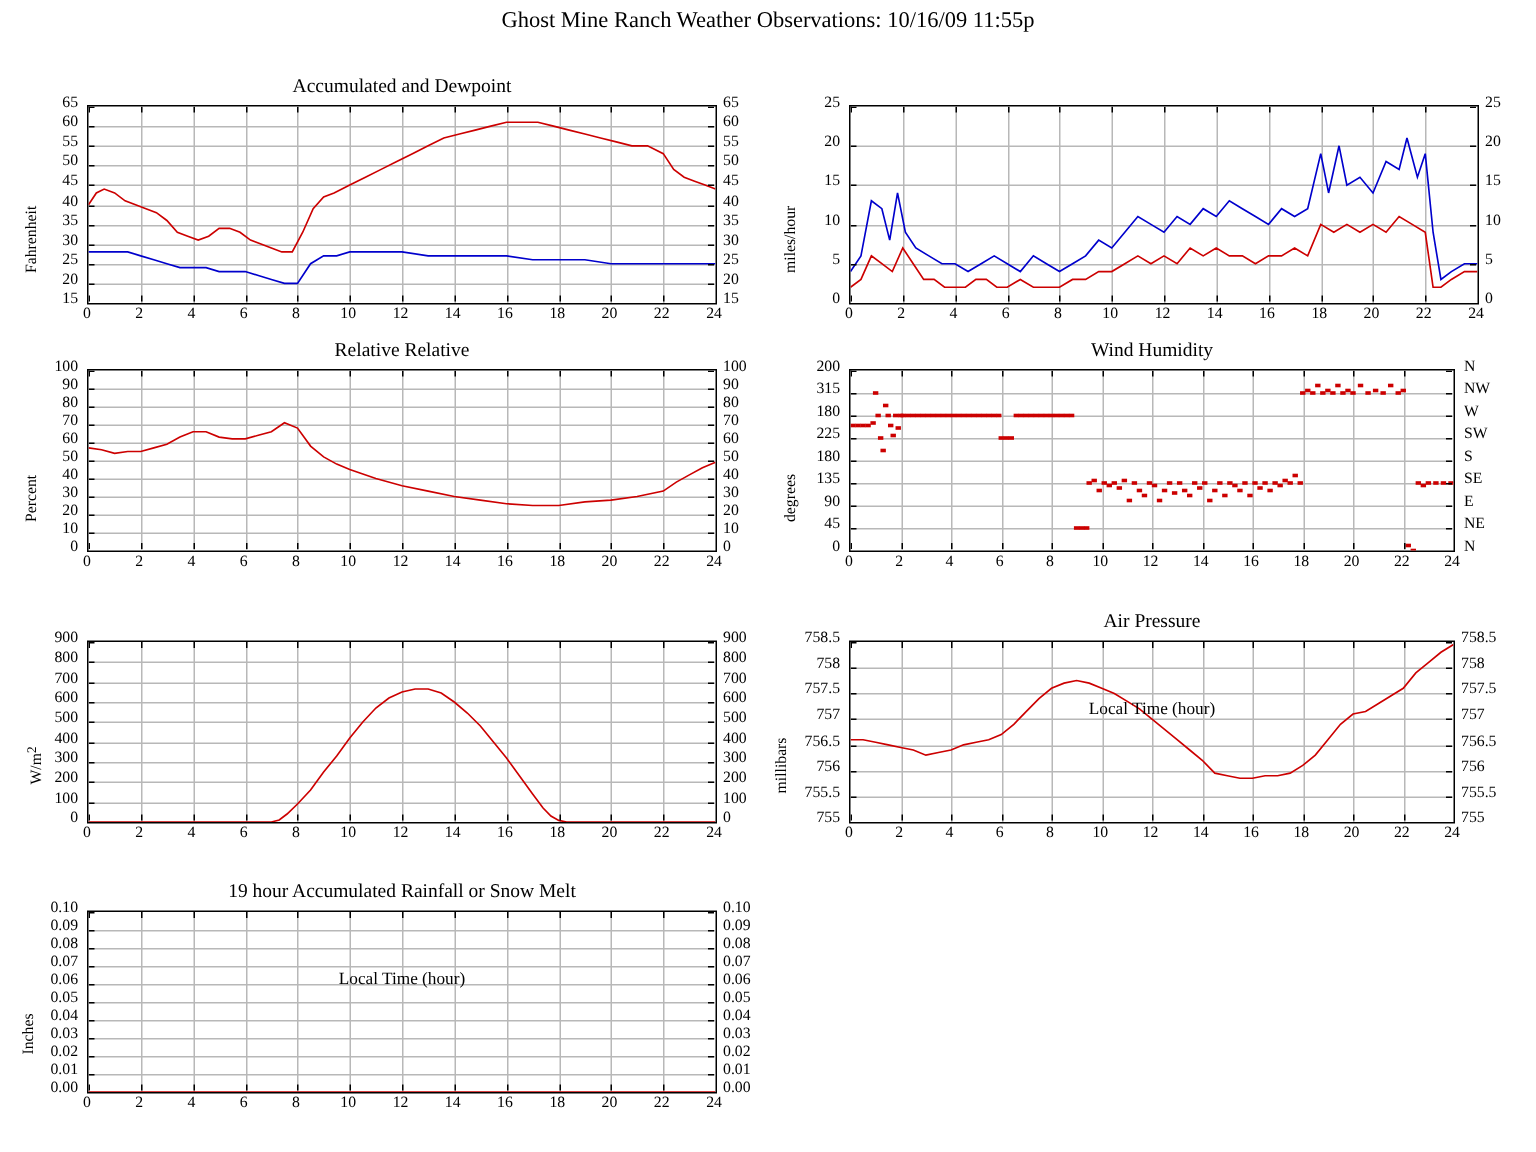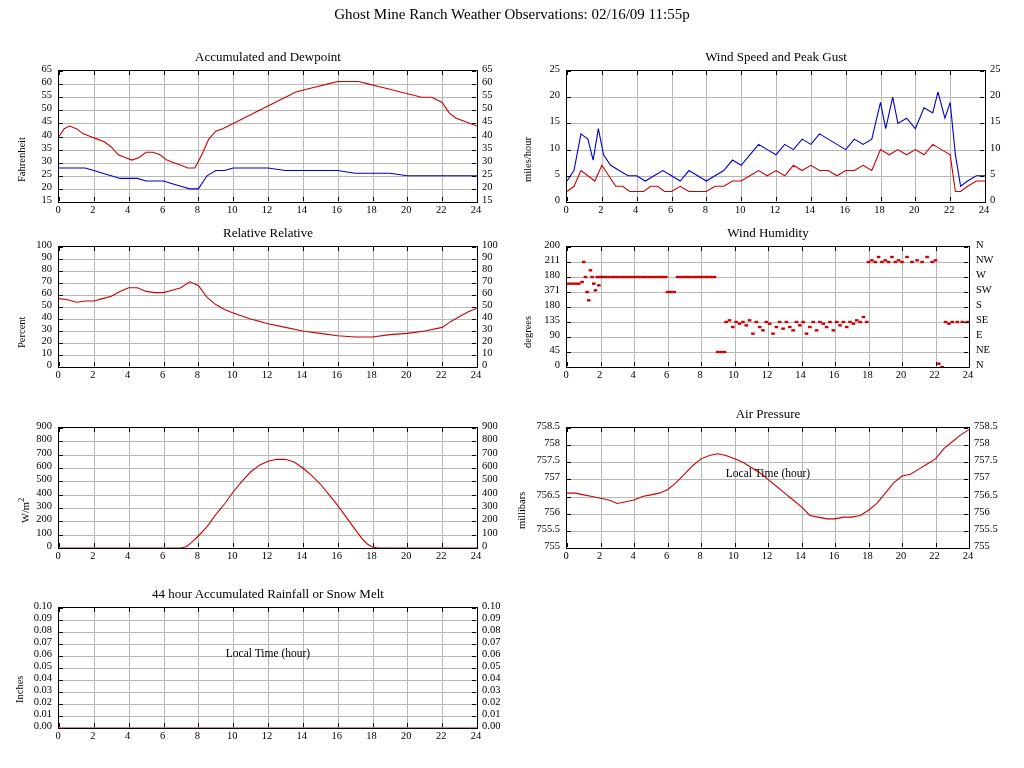--- a/index.html
+++ b/index.html
@@ -17,21 +17,21 @@
   .xtick{position:absolute;font-size:10.5px;font-family:"Liberation Serif",serif;text-align:center;}
   .tickmark-x{position:absolute;width:1px;height:4px;background:#000;}
   .tickmark-y{position:absolute;height:1px;width:4px;background:#000;}
   .ylabel{position:absolute;font-size:10.5px;writing-mode:vertical-rl;transform:rotate(180deg);white-space:nowrap;}
   .xlabel{position:absolute;font-size:11.5px;text-align:center;width:100%;}
   svg{position:absolute;top:0;left:0;overflow:visible;}
 </style>
 </head>
 <body>
 
-<div class="page-title">Ghost Mine Ranch Weather Observations: 02/16/09 11:55p</div>
+<div class="page-title">Ghost Mine Ranch Weather Observations: 10/16/09 11:55p</div>
 
 <div class="panel" style="left:58px;top:70px;width:420px;height:133px;">
   <div class="panel-title">Accumulated and Dewpoint</div>
   <div class="ylabel" style="left:-42px;top:22px;height:90px;">Fahrenheit</div>
   <div class="plot" id="p-temp" style="left:0;top:0;width:420px;height:133px;">
       <div class="grid-v" style="left: 34.8333px;"></div>
       <div class="grid-v" style="left: 69.6667px;"></div>
       <div class="grid-v" style="left: 104.5px;"></div>
       <div class="grid-v" style="left: 139.333px;"></div>
       <div class="grid-v" style="left: 174.167px;"></div>
@@ -134,21 +134,20 @@
     <div class="xtick" style="left: 197px; width: 24px; top: 134px;">12</div>
     <div class="xtick" style="left: 231.833px; width: 24px; top: 134px;">14</div>
     <div class="xtick" style="left: 266.667px; width: 24px; top: 134px;">16</div>
     <div class="xtick" style="left: 301.5px; width: 24px; top: 134px;">18</div>
     <div class="xtick" style="left: 336.333px; width: 24px; top: 134px;">20</div>
     <div class="xtick" style="left: 371.167px; width: 24px; top: 134px;">22</div>
     <div class="xtick" style="left: 406px; width: 24px; top: 134px;">24</div>
   </div>
 
 <div class="panel" style="left:566px;top:70px;width:420px;height:133px;">
-  <div class="panel-title">Wind Speed and Peak Gust</div>
   <div class="ylabel" style="left:-44px;top:22px;height:90px;">miles/hour</div>
   <div class="plot" id="p-wind" style="left:0;top:0;width:420px;height:133px;">
       <div class="grid-v" style="left: 34.8333px;"></div>
       <div class="grid-v" style="left: 69.6667px;"></div>
       <div class="grid-v" style="left: 104.5px;"></div>
       <div class="grid-v" style="left: 139.333px;"></div>
       <div class="grid-v" style="left: 174.167px;"></div>
       <div class="grid-v" style="left: 209px;"></div>
       <div class="grid-v" style="left: 243.833px;"></div>
       <div class="grid-v" style="left: 278.667px;"></div>
@@ -532,23 +531,23 @@
       <div class="tickmark-x" style="left: 368.5px; top: 115px;"></div>
       <div class="tickmark-x" style="left: 368.5px; top: 0px;"></div>
       <div class="tickmark-x" style="left: 402px; top: 115px;"></div>
       <div class="tickmark-x" style="left: 402px; top: 0px;"></div>
     </div>
 <div class="ytick" style="left: -42px; width: 36px; top: 113px;">0</div>
     <div class="ytick" style="left: -42px; width: 36px; top: 98px;">45</div>
     <div class="ytick" style="left: -42px; width: 36px; top: 83px;">90</div>
     <div class="ytick" style="left: -42px; width: 36px; top: 68px;">135</div>
     <div class="ytick" style="left: -42px; width: 36px; top: 53px;">180</div>
-    <div class="ytick" style="left: -42px; width: 36px; top: 38px;">371</div>
+    <div class="ytick" style="left: -42px; width: 36px; top: 38px;">225</div>
     <div class="ytick" style="left: -42px; width: 36px; top: 23px;">180</div>
-    <div class="ytick" style="left: -42px; width: 36px; top: 8px;">211</div>
+    <div class="ytick" style="left: -42px; width: 36px; top: 8px;">315</div>
     <div class="ytick" style="left: -42px; width: 36px; top: -7px;">200</div>
     <div class="ytickr" style="left: 410px; top: 113px;">N</div>
     <div class="ytickr" style="left: 410px; top: 98px;">NE</div>
     <div class="ytickr" style="left: 410px; top: 83px;">E</div>
     <div class="ytickr" style="left: 410px; top: 68px;">SE</div>
     <div class="ytickr" style="left: 410px; top: 53px;">S</div>
     <div class="ytickr" style="left: 410px; top: 38px;">SW</div>
     <div class="ytickr" style="left: 410px; top: 23px;">W</div>
     <div class="ytickr" style="left: 410px; top: 8px;">NW</div>
     <div class="ytickr" style="left: 410px; top: -7px;">N</div>
@@ -767,21 +766,21 @@
     <div class="xtick" style="left: 189px; width: 24px; top: 123px;">12</div>
     <div class="xtick" style="left: 222.5px; width: 24px; top: 123px;">14</div>
     <div class="xtick" style="left: 256px; width: 24px; top: 123px;">16</div>
     <div class="xtick" style="left: 289.5px; width: 24px; top: 123px;">18</div>
     <div class="xtick" style="left: 323px; width: 24px; top: 123px;">20</div>
     <div class="xtick" style="left: 356.5px; width: 24px; top: 123px;">22</div>
     <div class="xtick" style="left: 390px; width: 24px; top: 123px;">24</div>
   </div>
 
 <div class="panel" style="left:58px;top:607px;width:420px;height:122px;">
-  <div class="panel-title">44 hour Accumulated Rainfall or Snow Melt</div>
+  <div class="panel-title">19 hour Accumulated Rainfall or Snow Melt</div>
   <div class="ylabel" style="left:-44px;top:26px;height:70px;">Inches</div>
   <div class="plot" id="p-rain" style="left:0;top:0;width:420px;height:122px;">
       <div class="grid-v" style="left: 34.8333px;"></div>
       <div class="grid-v" style="left: 69.6667px;"></div>
       <div class="grid-v" style="left: 104.5px;"></div>
       <div class="grid-v" style="left: 139.333px;"></div>
       <div class="grid-v" style="left: 174.167px;"></div>
       <div class="grid-v" style="left: 209px;"></div>
       <div class="grid-v" style="left: 243.833px;"></div>
       <div class="grid-v" style="left: 278.667px;"></div>

